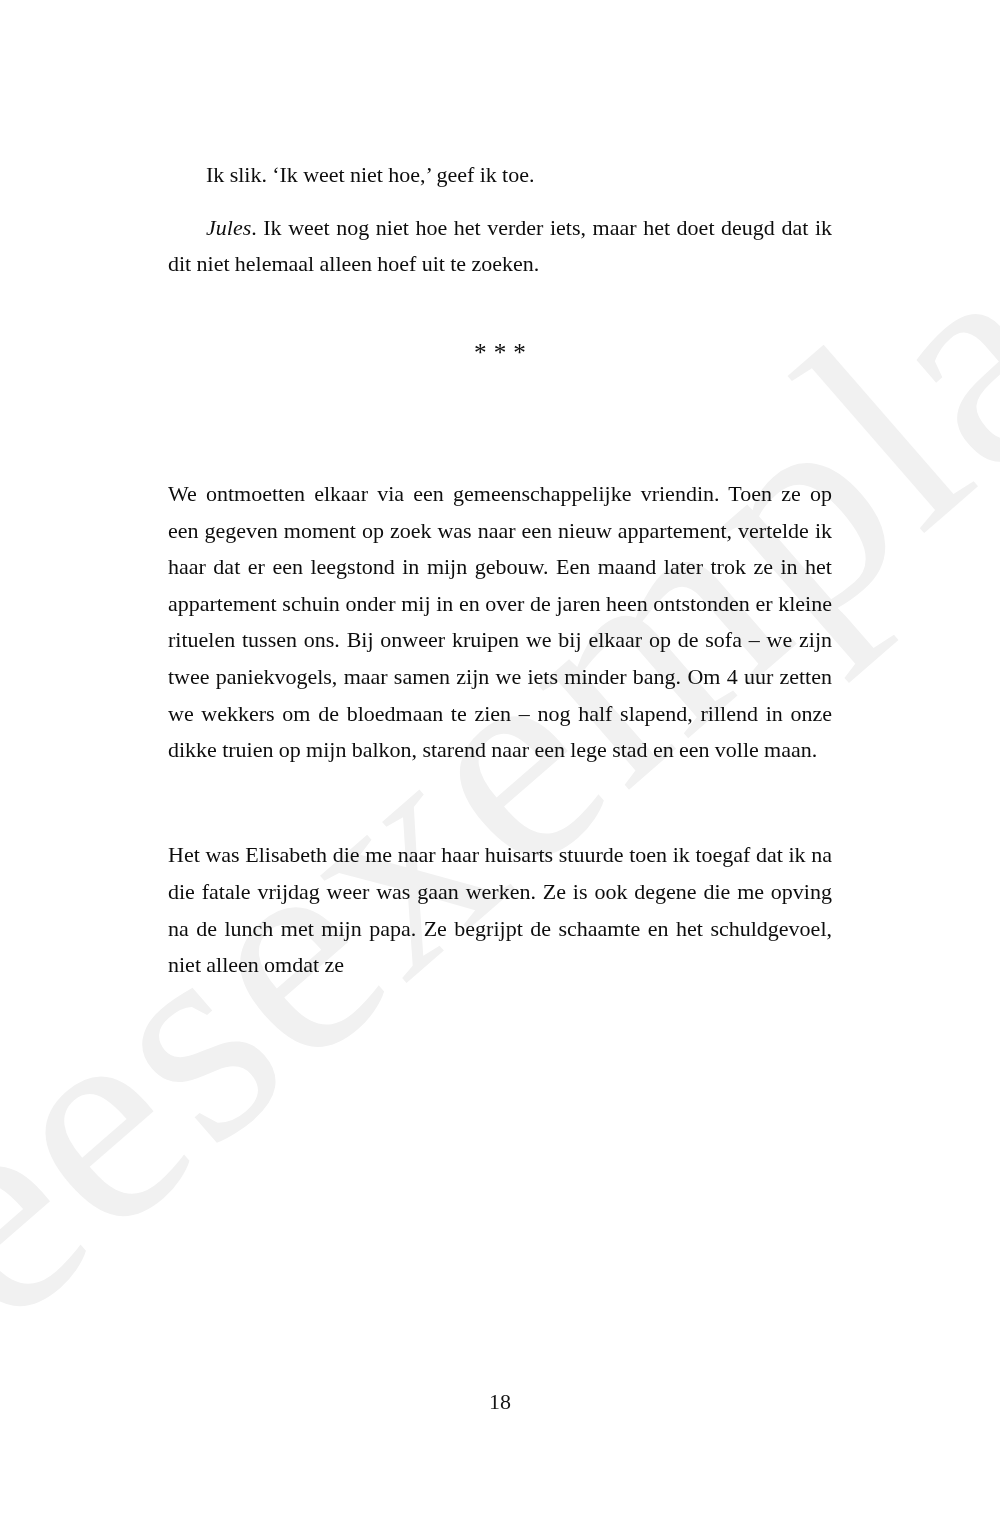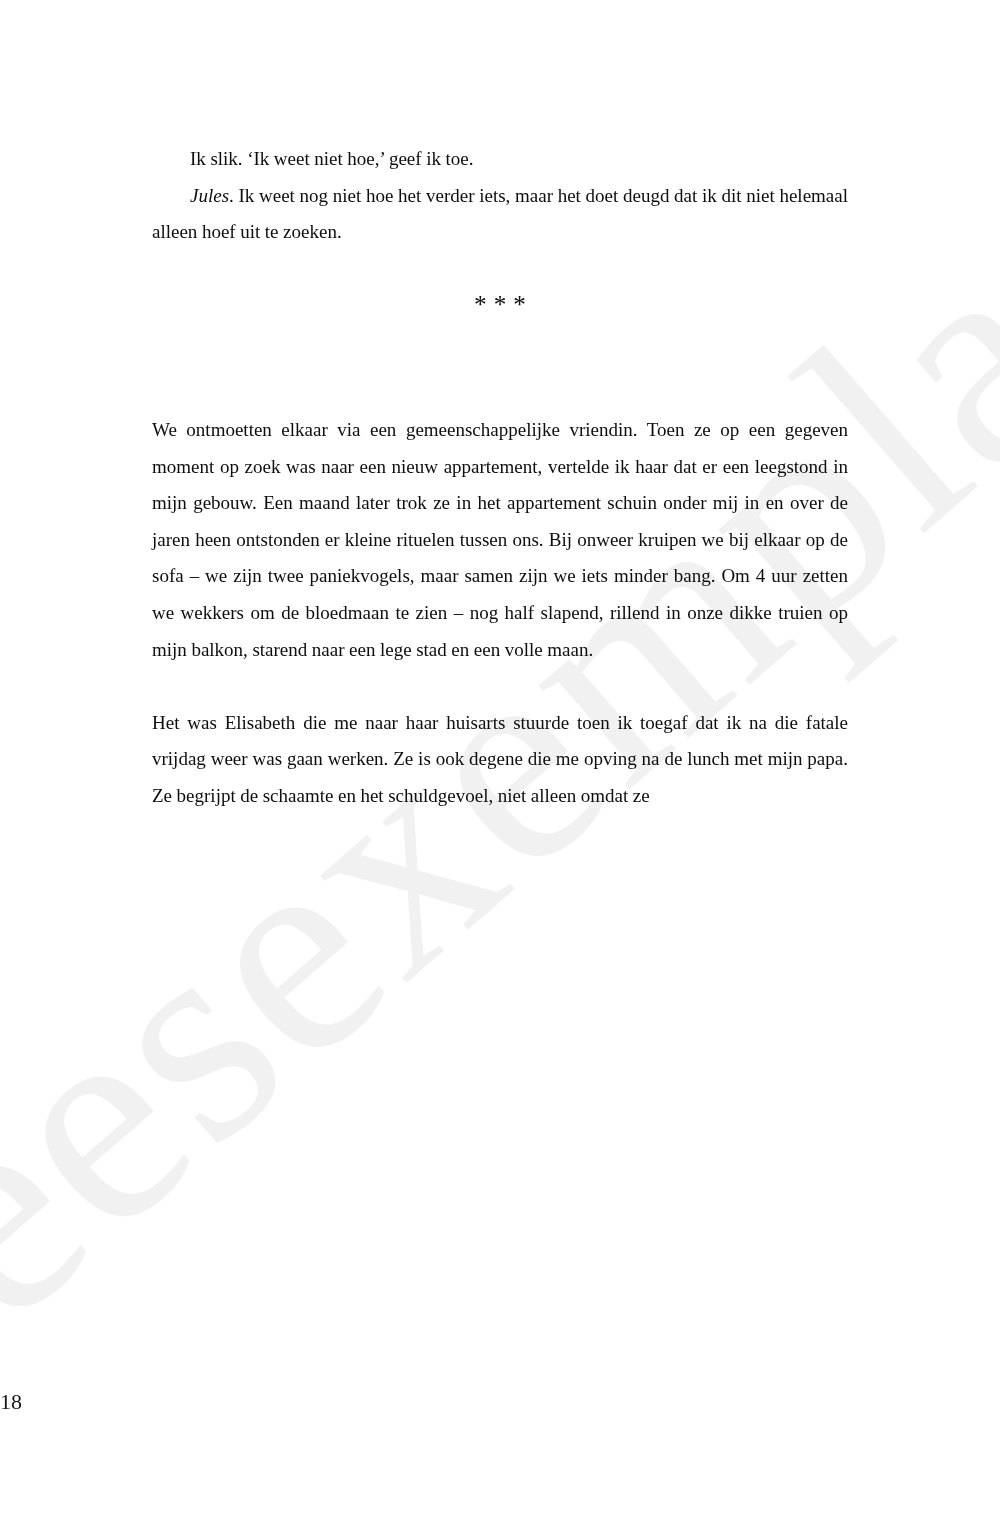--- a/index.html
+++ b/index.html
@@ -47,22 +47,22 @@
   }
 
   #text-column {
     position: absolute;
     left: 152px;
     top: 141px;
     width: 696px;
   }
 
   .para {
-    margin: 0;
-    font-size: 19px;
+    margin: 16px;
+    font-size: 22px;
     line-height: 36.6px;
     text-align: justify;
     text-justify: inter-word;
     hyphens: manual;
     -webkit-hyphens: manual;
     word-spacing: -0.2px;
   }
   .para.indent {
     text-indent: 38px;
   }
@@ -86,20 +86,21 @@
   }
   .sep-space-top { height: 36px; }
   .sep-space-bottom { height: 52px; }
 
   
   #folio {
     position: absolute;
     left: 0;
     right: 0;
     top: 1389px;
+    text-align: center;
     font-size: 22px;
     line-height: 26px;
     color: #151515;
   }
 </style>
 </head>
 <body>
 
 <div id="watermark-layer">
   <div id="watermark-text">Leesexemplaar</div>

